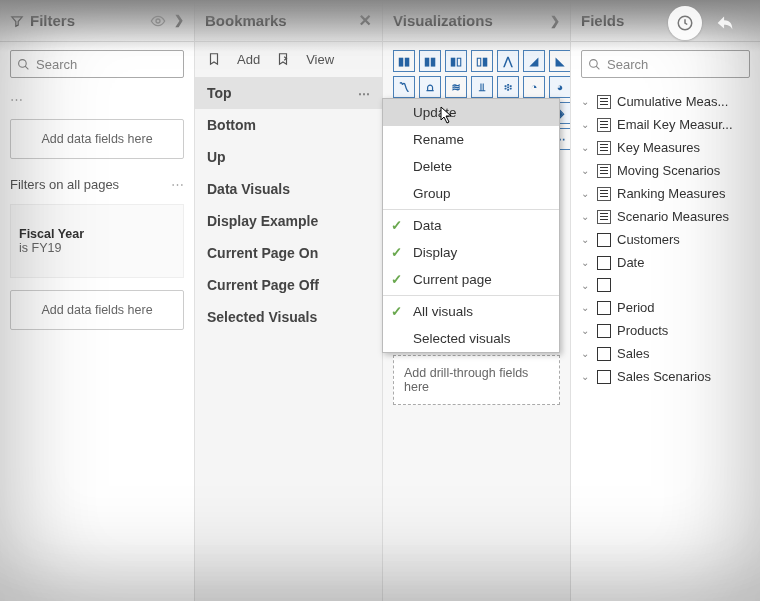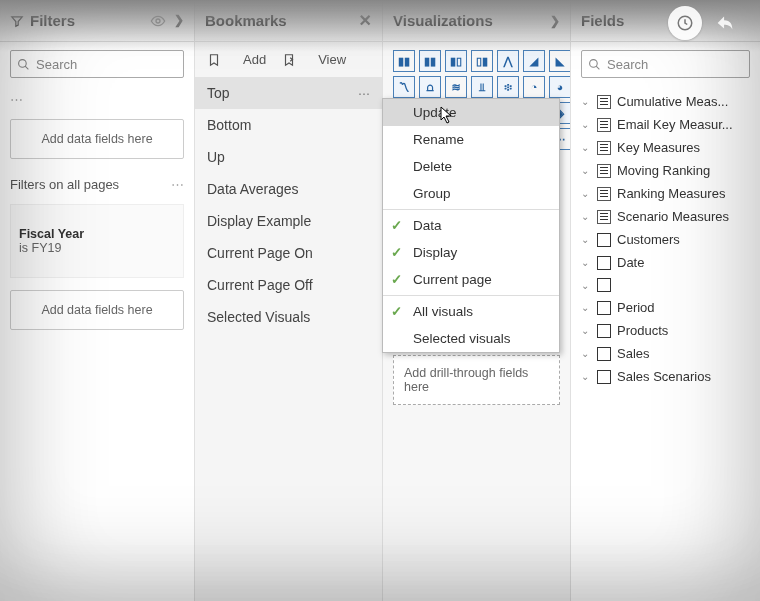--- a/index.html
+++ b/index.html
@@ -22,22 +22,22 @@
 
   .search-box { margin:8px 10px; display:flex; align-items:center; border:1px solid #aaa; border-radius:2px; background:#fff; height:28px; padding:0 6px; color:#888; font-size:13px; gap:6px; }
   .section-head { display:flex; align-items:center; padding:6px 10px; font-size:13px; color:#555; }
   .section-head .dots { color:#999; }
   .field-well { margin:6px 10px 12px; border:1px solid #ccc; border-radius:2px; min-height:40px; display:flex; align-items:center; justify-content:center; font-size:12.5px; color:#666; }
   .filter-card { margin:6px 10px; border:1px solid #eee; background:#fafafa; padding:22px 8px; font-size:12.5px; }
   .filter-card .fname { font-weight:600; }
   .filter-card .fval { color:#666; }
 
   .bm-toolbar { display:flex; gap:16px; padding:10px 12px; font-size:13px; color:#555; }
-  .bm-tool { display:flex; align-items:flex-end; gap:22px; cursor:pointer; }
-  .bm-item { padding:8px 12px; font-size:14px; color:#444; cursor:pointer; display:flex; justify-content:space-between; align-items:flex-end; }
+  .bm-tool { display:flex; align-items:flex-start; gap:16px; cursor:pointer; }
+  .bm-item { padding:8px 12px; font-size:14px; color:#444; cursor:pointer; display:flex; justify-content:space-between; align-items:flex-end;font-weight:bold; }
   .bm-item.selected { background:#e2e2e2; }
   .bm-item .more { color:#777; font-size:12px; }
 
   .viz-body { padding:8px 10px; font-size:13px; color:#444; overflow:visible; position:relative; }
   .viz-grid { display:grid; grid-template-columns:repeat(7,22px); grid-template-rows:repeat(5,22px); gap:4px; }
   .viz-cell { width:22px; height:22px; display:flex; align-items:center; justify-content:center; border:1px solid #4a80b8; color:#2663a3; font-size:11px; font-weight:bold; cursor:pointer; }
   .viz-cell.yellow { border-color:#d6a53b; color:#a77512; background:#fffaf0; }
   .viz-cell.blue2 { background:#eef4fb; }
   .drop-zone { margin-top:10px; border:1px dashed #aaa; padding:10px; font-size:12.5px; color:#666; text-align:left; }
   .drop-zone.dashed { background:#fff; }
@@ -163,21 +163,21 @@
           <span>Top</span>
           <span class="more">⋯</span>
         </div>
         <div class="bm-item">
           <span>Bottom</span>
         </div>
         <div class="bm-item">
           <span>Up</span>
         </div>
         <div class="bm-item">
-          <span>Data Averages</span>
+          <span>Data Visuals</span>
         </div>
         <div class="bm-item">
           <span>Display Example</span>
         </div>
         <div class="bm-item">
           <span>Current Page On</span>
         </div>
         <div class="bm-item">
           <span>Current Page Off</span>
         </div>
@@ -280,21 +280,21 @@
           <span class="fld-name">Email Key Measur...</span>
         </div>
         <div class="fld-row">
           <span class="exp">⌄</span>
           <span class="fld-icon measure"></span>
           <span class="fld-name">Key Measures</span>
         </div>
         <div class="fld-row">
           <span class="exp">⌄</span>
           <span class="fld-icon measure"></span>
-          <span class="fld-name">Moving Ranking</span>
+          <span class="fld-name">Moving Scenarios</span>
         </div>
         <div class="fld-row">
           <span class="exp">⌄</span>
           <span class="fld-icon measure"></span>
           <span class="fld-name">Ranking Measures</span>
         </div>
         <div class="fld-row">
           <span class="exp">⌄</span>
           <span class="fld-icon measure"></span>
           <span class="fld-name">Scenario Measures</span>

